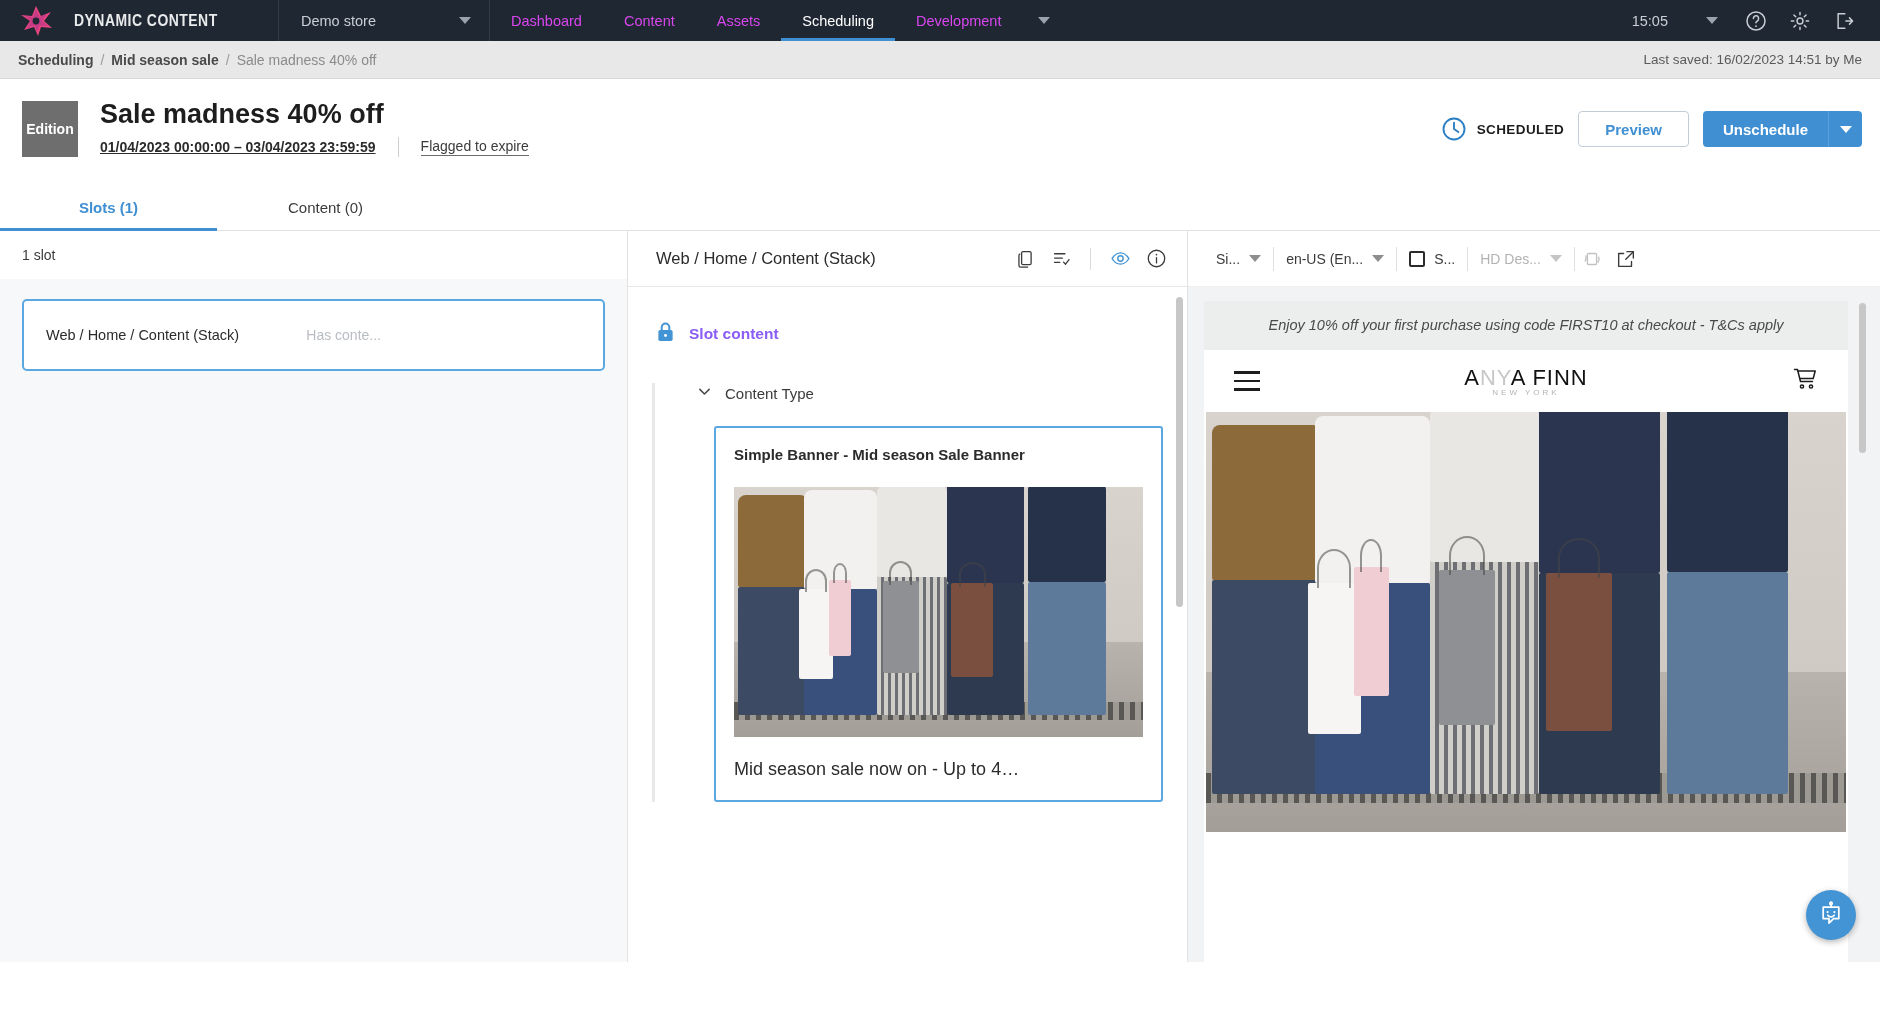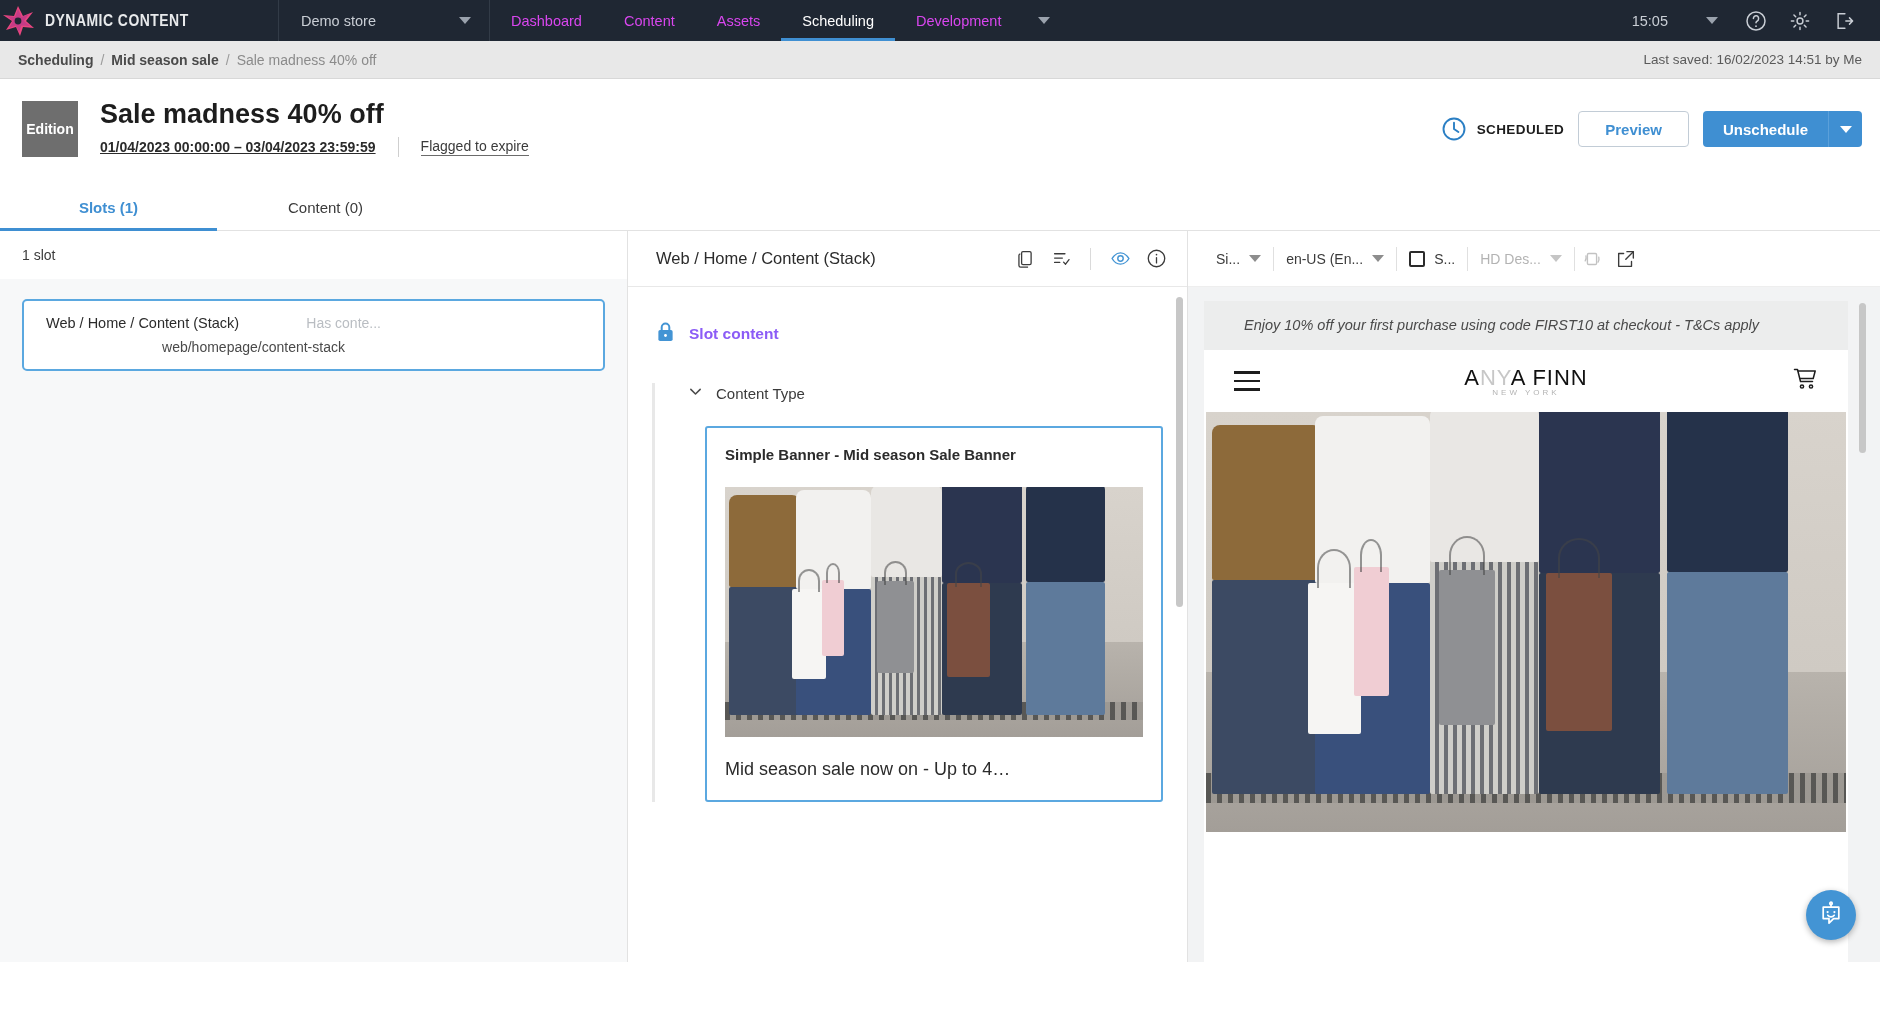--- a/index.html
+++ b/index.html
@@ -8,21 +8,21 @@
     font-family: "Liberation Sans", sans-serif;
     background: #ffffff;
     overflow: hidden;
   }
 
   
   .topnav {
     height: 41px; background: #1f2733; display: flex; align-items: center;
     color: #d4d8dd; position: relative;
   }
-  .brand { display: flex; align-items: center; gap: 9px; width: 278px; }
+  .brand { display: flex; align-items: center; gap: 20px; padding-left: 18px; width: 278px; }
   .brand-logo { width: 36px; height: 32px; position: relative; flex: 0 0 auto; }
   .brand-name {
     font-size: 17px; font-weight: bold; letter-spacing: 0.6px; color: #e8eaec;
     font-family: "Liberation Sans Narrow","Liberation Sans", sans-serif;
     transform: scaleX(0.82); transform-origin: left center; white-space: nowrap;
   }
   .nav-divider { width: 1px; height: 41px; background: #323b47; }
   .store-sel {
     display: flex; align-items: center; justify-content: space-between;
     width: 210px; padding: 0 18px 0 22px; height: 41px; font-size: 14.5px; color: #c9ced5;
@@ -114,21 +114,21 @@
   .mid-header {
     height: 56px; display: flex; align-items: center; padding: 0 16px 0 28px; border-bottom: 1px solid #e8e8e8;
   }
   .mid-title { font-size: 16.5px; color: #2b2b2b; }
   .mid-icons { margin-left: auto; display: flex; align-items: center; gap: 6px; }
   .mh-ico { width: 30px; height: 30px; display: flex; align-items: center; justify-content: center; }
   .mh-sep { width: 1px; height: 22px; background: #dadada; margin: 0 8px; }
   .mid-body { flex: 1; position: relative; overflow: hidden; padding: 34px 0 0 0; }
   .slotcontent-row { display: flex; align-items: center; gap: 14px; padding-left: 28px; }
   .slotcontent-label { font-size: 15.5px; font-weight: bold; color: #8b5cf6; }
-  .ct-wrap { margin-top: 36px; padding-left: 32px; border-left: 3px solid #e8e8e8; margin-left: 24px; }
+  .ct-wrap { margin-top: 36px; padding-left: 41px; border-left: 3px solid #e8e8e8; margin-left: 24px; }
   .ct-row { display: flex; align-items: center; gap: 12px; }
   .ct-label { font-size: 15px; color: #3b3b3b; }
   .content-card {
     margin: 22px 24px 0 18px; border: 2px solid #5ba8e0; border-radius: 3px; background: #fff;
     padding: 18px 18px 0 18px;
   }
   .cc-title { font-size: 15px; font-weight: bold; color: #2b2b2b; }
   .cc-img { margin-top: 24px; height: 250px; width: 100%; position: relative; overflow: hidden; }
   .cc-caption { font-size: 18px; color: #2b2b2b; padding: 22px 0 20px 0; white-space: nowrap; overflow: hidden; }
   .mid-scrollbar {
@@ -143,21 +143,21 @@
   .tb-item.muted { color: #b3b3b3; }
   .tb-sep { width: 1px; height: 24px; background: #e0e0e0; }
   .tb-caret { width: 0; height: 0; border-left: 6px solid transparent; border-right: 6px solid transparent;
               border-top: 7px solid #8d8d8d; }
   .tb-caret.light { border-top-color: #c5c5c5; }
   .tb-checkbox { width: 16px; height: 16px; border: 2px solid #2b2b2b; border-radius: 2px; }
   .tb-ico { width: 34px; height: 34px; display: flex; align-items: center; justify-content: center; }
   .prev-stage { flex: 1; background: #f2f3f4; position: relative; padding: 14px 32px 0 16px; overflow: hidden; }
   .prev-frame { background: #fff; height: 100%; position: relative; overflow: hidden; }
   .promo-bar {
-    background: #eceded; font-style: italic; font-size: 14.5px; color: #4a4a4a; 
+    background: #eceded; font-style: italic; font-size: 14.5px; color: #4a4a4a; text-align: center;
     padding: 14px 40px; line-height: 1.45;
   }
   .store-head { height: 62px; display: flex; align-items: center; padding: 0 30px; position: relative; }
   .burger { width: 26px; display: flex; flex-direction: column; gap: 6px; }
   .burger span { display: block; height: 2.5px; background: #1d1d1d; }
   .logo-wrap { position: absolute; left: 0; right: 0; text-align: center; pointer-events: none; }
   .logo-main { font-size: 22px; letter-spacing: 1px; color: #111; font-weight: 400; }
   .logo-main .lite { color: #c7c7c7; }
   .logo-sub { font-size: 8px; letter-spacing: 3px; color: #b4b4b4; margin-top: -3px; }
   .cart { margin-left: auto; }
@@ -297,21 +297,20 @@
 <div class="body">
 
   <div class="col-left">
     <div class="slotcount">1 slot</div>
     <div class="left-scroll">
       <div class="slot-card">
         <div class="slot-row1">
           <span class="slot-name">Web / Home / Content (Stack)</span>
           <span class="slot-hascontent">Has conte...</span>
         </div>
-        <div class="slot-row2">web/homepage/content-stack</div>
       </div>
     </div>
   </div>
 
   <div class="col-mid">
     <div class="mid-header">
       <span class="mid-title">Web / Home / Content (Stack)</span>
       <span class="mid-icons">
         <span class="mh-ico">
           <svg width="19" height="19" viewBox="0 0 22 22" fill="none" stroke="#3b3b3b" stroke-width="1.5">

